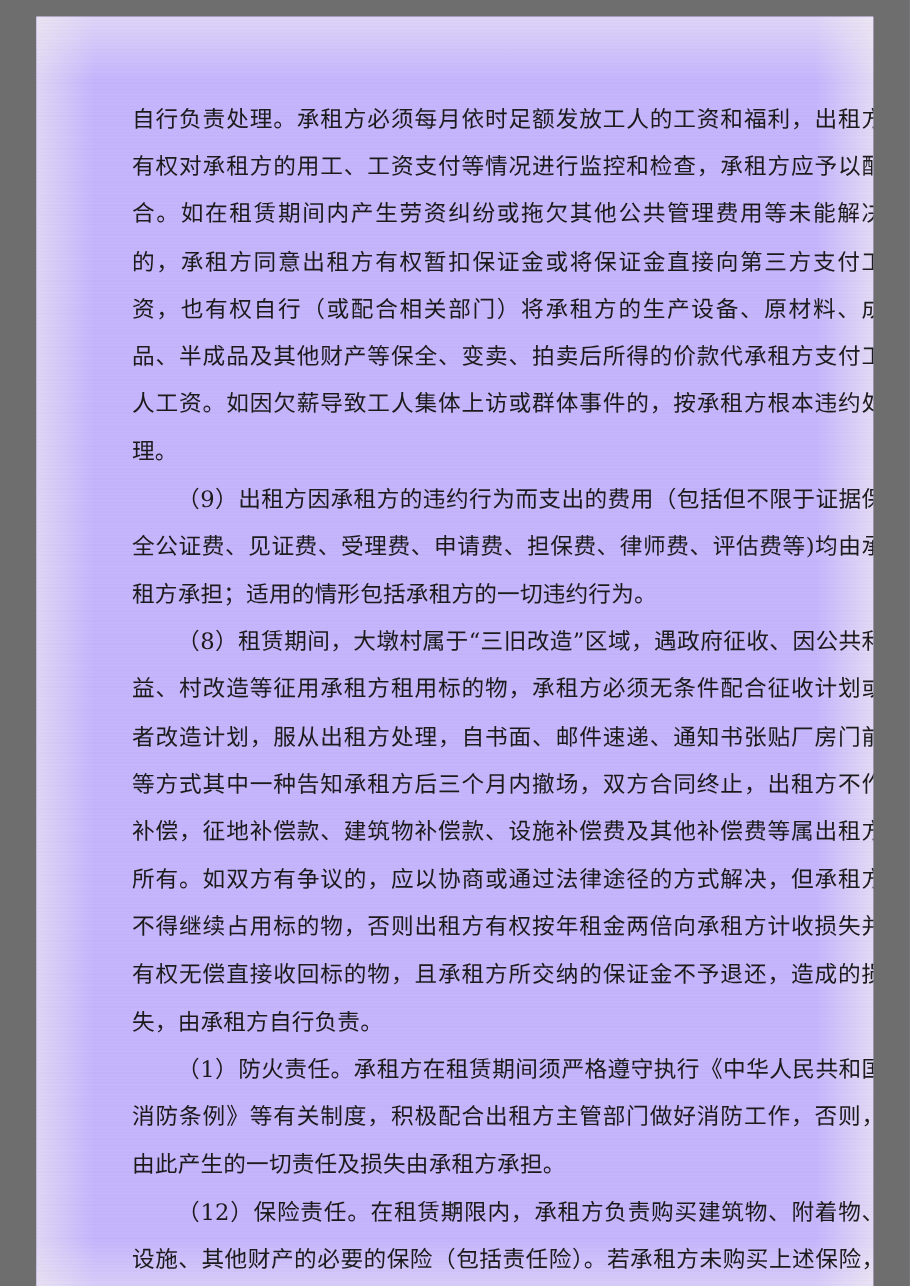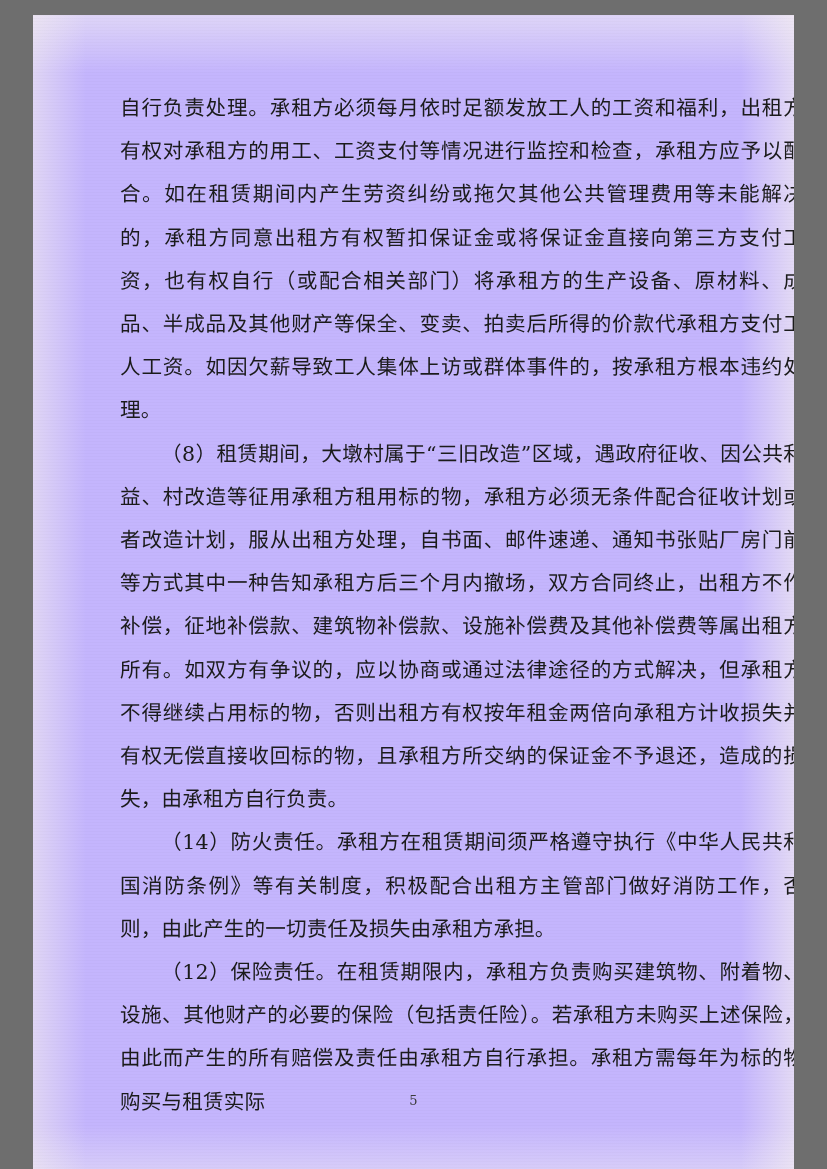--- a/index.html
+++ b/index.html
@@ -113,24 +113,25 @@
   <div class="seal-bleed b2"></div>
   <div class="seal-bleed b3"></div>
   <div class="seal-bleed b4"></div>
   <div class="seal-bleed b5"></div>
   <div class="seal-bleed b6"></div>
 
   <div class="content">
 
     <p class="para">自行负责处理。承租方必须每月依时足额发放工人的工资和福利，出租方有权对承租方的用工、工资支付等情况进行监控和检查，承租方应予以配合。如在租赁期间内产生劳资纠纷或拖欠其他公共管理费用等未能解决的，承租方同意出租方有权暂扣保证金或将保证金直接向第三方支付工资，也有权自行（或配合相关部门）将承租方的生产设备、原材料、成品、半成品及其他财产等保全、变卖、拍卖后所得的价款代承租方支付工人工资。如因欠薪导致工人集体上访或群体事件的，按承租方根本违约处理。</p>
 
+    <p class="para indent">（9）出租方因承租方的违约行为而支出的费用（包括但不限于证据保全公证费、见证费、受理费、申请费、担保费、律师费、评估费等)均由承租方承担；适用的情形包括承租方的一切违约行为。</p>
 
     <p class="para indent">（8）租赁期间，大墩村属于“三旧改造”区域，遇政府征收、因公共利益、村改造等征用承租方租用标的物，承租方必须无条件配合征收计划或者改造计划，服从出租方处理，自书面、邮件速递、通知书张贴厂房门前等方式其中一种告知承租方后三个月内撤场，双方合同终止，出租方不作补偿，征地补偿款、建筑物补偿款、设施补偿费及其他补偿费等属出租方所有。如双方有争议的，应以协商或通过法律途径的方式解决，但承租方不得继续占用标的物，否则出租方有权按年租金两倍向承租方计收损失并有权无偿直接收回标的物，且承租方所交纳的保证金不予退还，造成的损失，由承租方自行负责。</p>
 
-    <p class="para indent">（14）防火责任。承租方在租赁期间须严格遵守执行《中华人民共和国消防条例》等有关制度，积极配合出租方主管部门做好消防工作，否则，由此产生的一切责任及损失由承租方承担。</p>
+    <p class="para indent">（1）防火责任。承租方在租赁期间须严格遵守执行《中华人民共和国消防条例》等有关制度，积极配合出租方主管部门做好消防工作，否则，由此产生的一切责任及损失由承租方承担。</p>
 
     <p class="para indent">（12）保险责任。在租赁期限内，承租方负责购买建筑物、附着物、设施、其他财产的必要的保险（包括责任险）。若承租方未购买上述保险，由此而产生的所有赔偿及责任由承租方自行承担。承租方需每年为标的物购买与租赁实际</p>
 
   </div>
 
   <div class="page-number">5</div>
 
   <div class="scan-lines"></div>
 
 </div>

